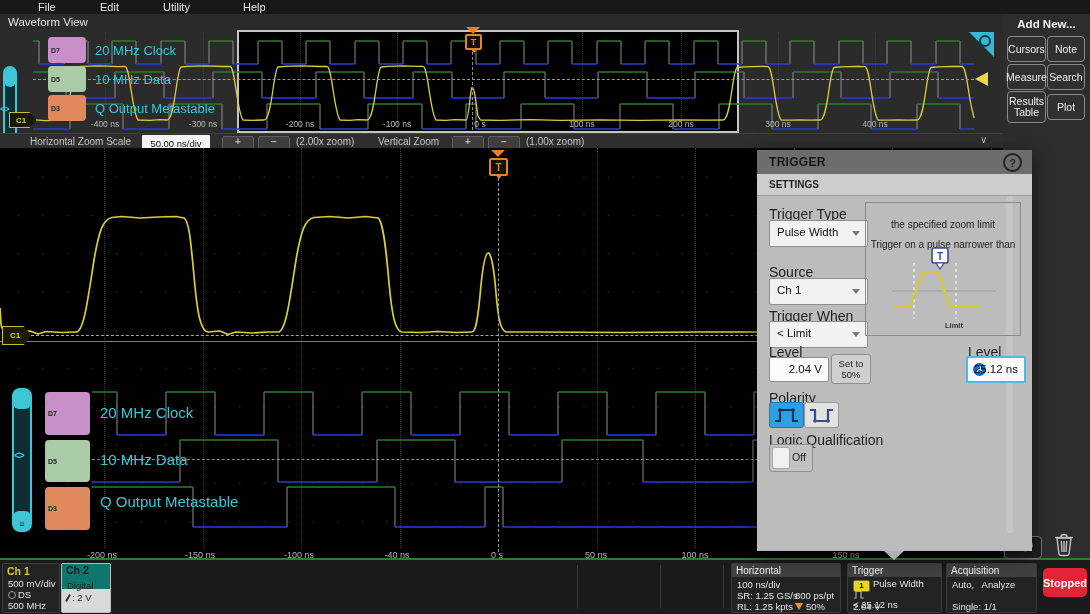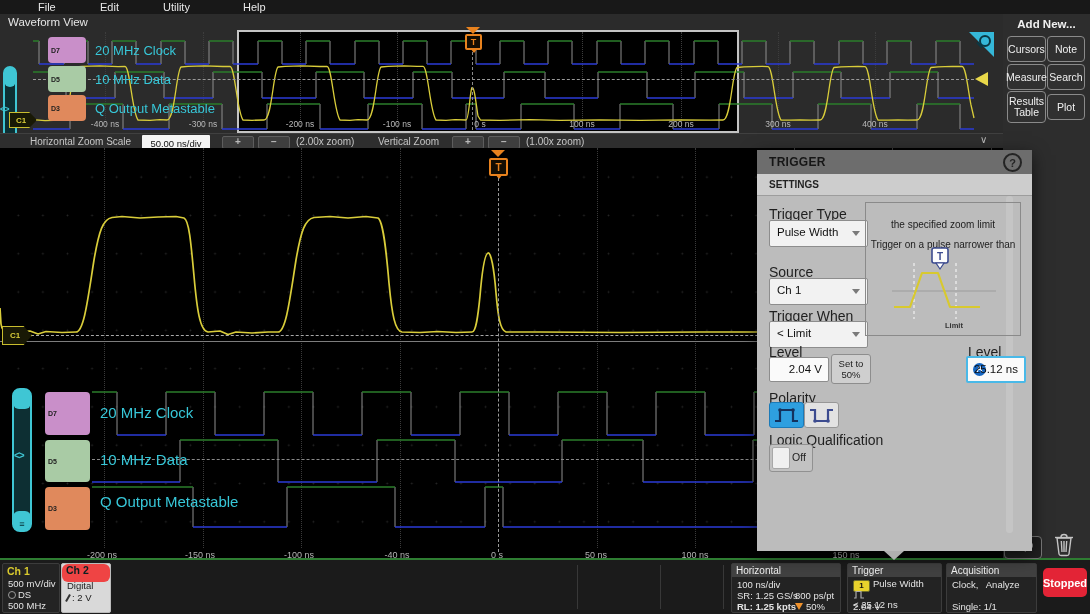--- a/index.html
+++ b/index.html
@@ -389,59 +389,59 @@
   <div class="abs bottombar">
 
     <div class="badge" style="left:2px;top:3px;width:56px;height:48px;">
       <span style="position:absolute;left:4px;top:1px;font-size:10.5px;font-weight:bold;color:#d9ca2e;">Ch 1</span>
       <span class="brow" style="top:14px;">500 mV/div</span>
       <span class="brow" style="top:25px;"><span class="mini-circ"></span><span>DS</span></span>
       <span class="brow" style="top:36px;text-align:center;">500 MHz</span>
     </div>
 
     <div class="badge" style="left:61px;top:3px;width:48px;height:48px;background:#d9d9d9;border-color:#bbb;">
-      <div style="position:absolute;left:0;top:0;width:100%;height:18px;background:#ef4444;border-radius:6px;">
+      <div style="position:absolute;left:0;top:0;width:100%;height:25px;background:#0f766e;">
         <span style="position:absolute;left:4px;top:0px;font-size:10.5px;font-weight:bold;color:#0b2022;">Ch 2</span>
       </div>
       <span class="brow" style="top:16px;color:#222;">Digital</span>
       <span class="brow" style="top:28px;color:#222;"><span class="slash-ico"></span><span>: 2 V</span></span>
     </div>
 
     <div id="chan-buttons"></div>
     <div class="vsep" style="left:577px;top:5px;"></div>
     <div class="vsep" style="left:660px;top:5px;"></div>
     <div class="vsep" style="left:723px;top:5px;"></div>
     <div id="addnew-buttons"></div>
 
     <div class="badge" style="left:731px;top:3px;width:108px;height:48px;">
       <div class="badge-hdr">
           <span>Horizontal</span>
         </div>
       <span class="brow" style="top:15px;">100 ns/div</span>
       <span class="brow" style="top:15px;left:63px;margin-top:36px;">1 µs</span>
       <span class="brow" style="top:26px;">SR: 1.25 GS/s</span>
       <span class="brow" style="top:26px;left:63px;">800 ps/pt</span>
-      <span class="brow" style="top:37px;font-weight:bold;">RL: 1.25 kpts</span>
+      <span class="brow" style="top:37px;">RL: 1.25 kpts</span>
       <span class="brow" style="top:37px;left:63px;"><span class="tri-orange"></span><span>50%</span></span>
     </div>
 
     <div class="badge" style="left:847px;top:3px;width:93px;height:48px;">
       <div class="badge-hdr">
           <span>Trigger</span>
         </div>
       <span class="brow" style="top:14px;"><span class="pill1">1</span><span>Pulse Width</span></span>
       <span class="brow" style="top:26px;"><svg width="12" height="9" viewBox="0 0 12 9" style="vertical-align:-1px;margin-right:2px;">
             <path d="M1 8 L3 8 L3 1.5 L8 1.5 L8 8 L11 8" fill="none" stroke="#aaa" stroke-width="1.2"></path>
           </svg><span>&lt; 25.12 ns</span></span>
       <span class="brow" style="top:37px;">2.04 V</span>
     </div>
 
     <div class="badge" style="left:946px;top:3px;width:89px;height:48px;">
       <div class="badge-hdr">
           <span>Acquisition</span>
         </div>
-      <span class="brow" style="top:15px;">Clock,   Analyze</span>
+      <span class="brow" style="top:15px;">Auto,   Analyze</span>
       <span class="brow" style="top:26px;margin-top:28px;">High Res: 13 bits</span>
       <span class="brow" style="top:37px;">Single: 1/1</span>
     </div>
   </div>
   <div class="stopped">Stopped</div>
 </div>
 
 </body></html>

